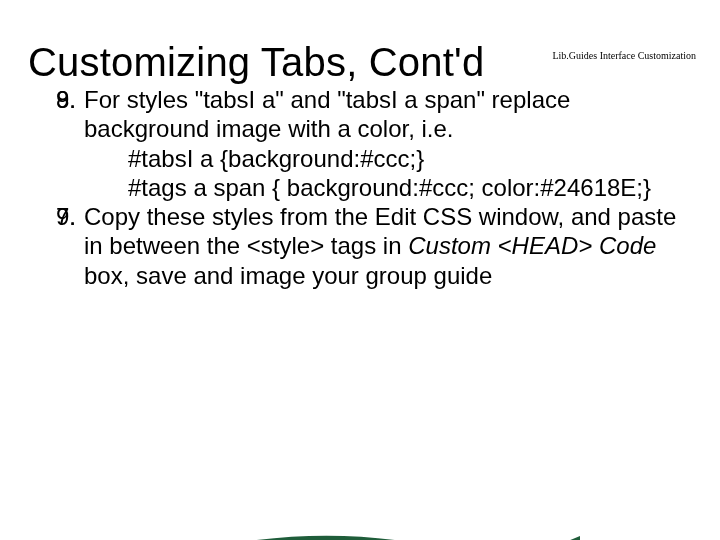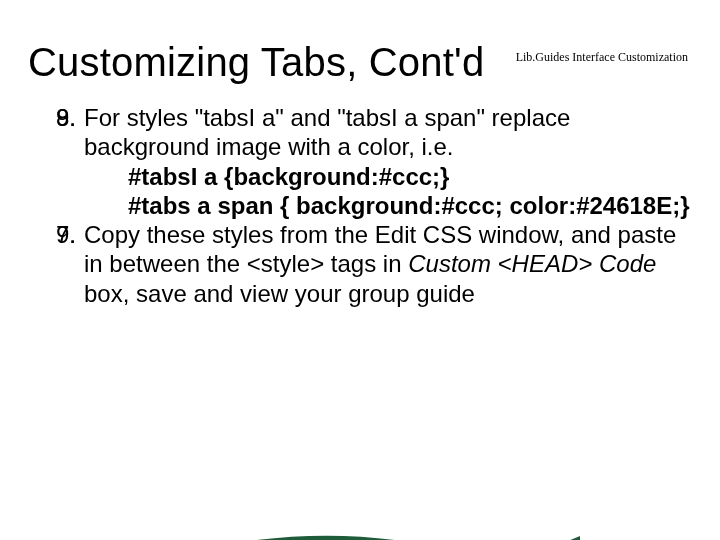--- a/index.html
+++ b/index.html
@@ -12,29 +12,28 @@
   }
   .slide {
     width: 720px;
     height: 540px;
     padding: 0 28px;
     position: relative;
   }
   .header-label {
     position: absolute;
     top: 10px;
-    right: 32px;
-    font-size: 12px;
+    right: 24px;
+    font-size: 10px;
     font-family: "Times New Roman", serif;
   }
   .title {
     font-size: 40px;
     font-weight: 400;
     margin-top: 40px;
-    margin-bottom: 18px;
     letter-spacing: 0.2px;
   }
   ol.content {
     list-style: none;
     font-size: 24px;
     line-height: 1.22;
     padding-left: 36px;
   }
   ol.content li {
     position: relative;
@@ -43,21 +42,20 @@
   }
   ol.content li .num {
     position: absolute;
     left: -36px;
     width: 48px;
     text-align: right;
   }
   .indent {
     display: block;
     padding-left: 44px;
-    font-weight: bold;
   }
   .italic { font-style: italic; margin-top: 17px; }
   .footer {
     position: absolute;
     bottom: 0;
     left: 0;
     width: 720px;
     height: 48px;
   }
   .swoosh {
@@ -78,28 +76,28 @@
   <h1 class="title">Customizing Tabs, Cont'd</h1>
 
   <ol class="content">
     <li>
       <span class="num">8.</span>
     </li>
     <li>
       <span class="num">9.</span>
       <span>For styles "tabsI a" and "tabsI a span" replace background image with a color, i.e.</span>
       <span class="indent">#tabsI a {background:#ccc;}</span>
-      <span class="indent">#tabs a span { background:#ccc; color:#24618E;}</span>
+      <span class="indent">#tags a span { background:#ccc; color:#24618E;}</span>
     </li>
     <li>
       <span class="num">9.</span>
     </li>
     <li>
       <span class="num">7.</span>
-      <span>Copy these styles from the Edit CSS window, and paste in between the &lt;style&gt; tags in </span><span class="italic">Custom &lt;HEAD&gt; Code</span><span> box, save and view your group guide</span>
+      <span>Copy these styles from the Edit CSS window, and paste in between the &lt;style&gt; tags in </span><span class="italic">Custom &lt;HEAD&gt; Code</span><span> box, save and image your group guide</span>
     </li>
   </ol>
 
   <div class="footer">
 
     <svg class="swoosh" viewBox="0 0 420 50" preserveAspectRatio="none">
       <path d="M0,38 C80,10 180,5 260,20 C330,33 380,30 420,12 L420,22 C380,40 330,43 260,30 C180,15 80,22 0,46 Z" fill="#1f5d3a"></path>
       <path d="M10,42 C90,20 190,15 270,28 C335,38 385,36 420,22 L420,30 C385,44 335,46 270,36 C190,24 90,30 10,48 Z" fill="#cbbd7a" opacity="0.85"></path>
     </svg>
 

